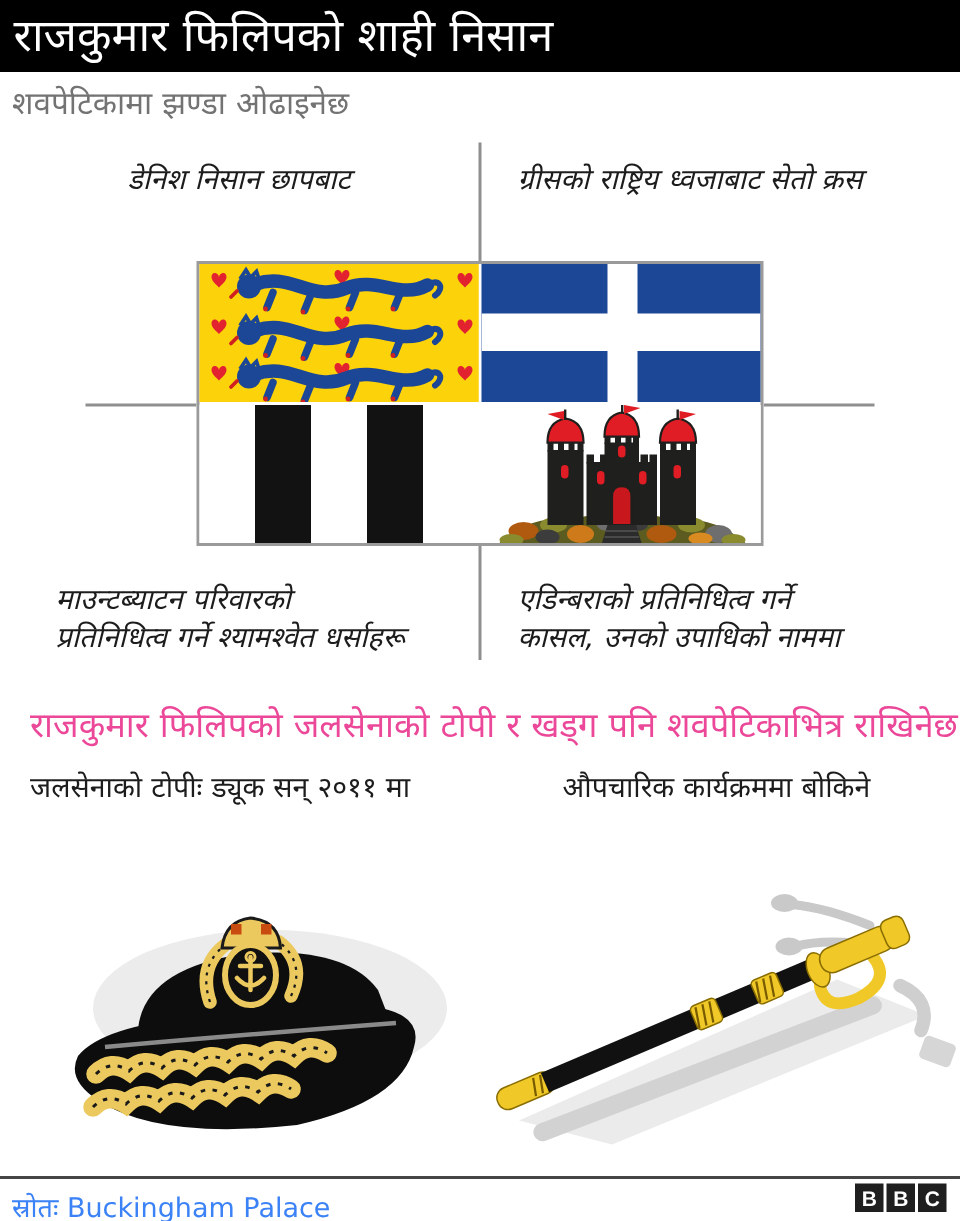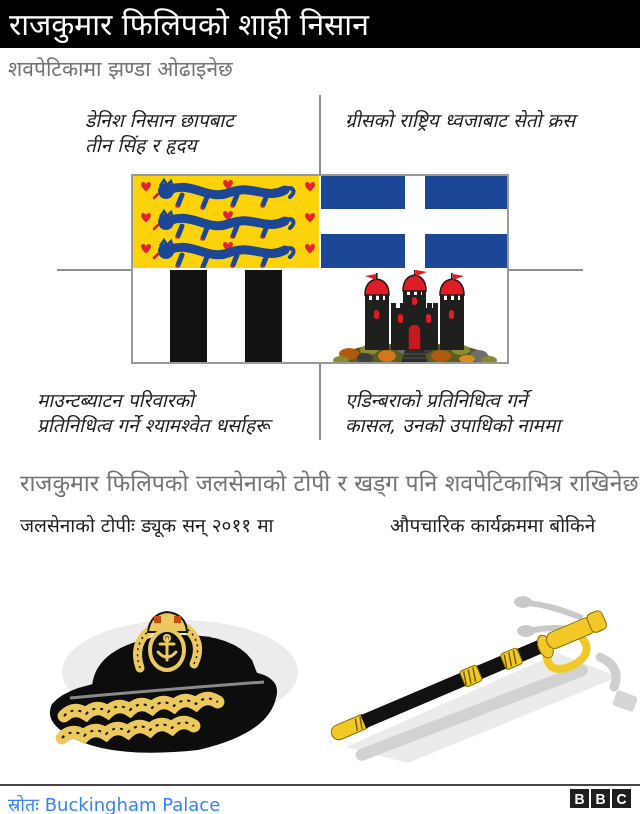--- a/index.html
+++ b/index.html
@@ -20,21 +20,21 @@
   
   .flag{left:131px;top:174px;width:378px;height:190px;border:2px solid #9a9a9a;background:#fff;
         display:grid;grid-template-columns:1fr 1fr;grid-template-rows:1fr 1fr;gap:2px;box-sizing:border-box;}
   .quad{position:relative;overflow:hidden;background:#fff;}
   .quad-danish{background:#fcd20a;}
   .quad-greek{background:#1c4796;}
   .greek-cross-v{position:absolute;left:84px;top:0;width:20px;height:100%;background:#fff;}
   .greek-cross-h{position:absolute;left:0;top:33px;width:100%;height:25px;background:#fff;}
   .quad-stripes{background:linear-gradient(90deg,#fff 0 20%,#121212 20% 40%,#fff 40% 60%,#121212 60% 80%,#fff 80% 100%);}
   
-  .mid-heading{left:20px;top:466px;font-size:23px;color:#737373;white-space:nowrap;}
+  .mid-heading{left:20px;top:466px;font-size:23px;color:#ec4899;white-space:nowrap;}
   .body-label{font-size:19px;line-height:26px;color:#1c1c1c;}
   
   .footer-line{left:0;top:784px;width:640px;height:2px;background:#454545;}
   .source{left:8px;top:792px;font-size:18px;color:#3b82f6;white-space:nowrap;}
   .bbc{left:570px;top:789px;display:flex;gap:2px;}
   .bbc .blk{width:19px;height:19px;background:#1f1f1f;color:#fff;font-family:"Liberation Sans",sans-serif;
             font-weight:bold;font-size:14px;display:flex;align-items:center;justify-content:center;}
 </style>
 </head>
 <body>
@@ -45,21 +45,20 @@
   <div class="abs header-title">राजकुमार फिलिपको शाही निसान</div>
   <div class="abs subtitle">शवपेटिकामा झण्डा ओढाइनेछ</div>
 
   <div class="abs vline" style="left:319px;top:95px;height:79px;"></div>
   <div class="abs vline" style="left:319px;top:364px;height:76px;"></div>
   <div class="abs hline" style="left:57px;top:269px;width:74px;"></div>
   <div class="abs hline" style="left:509px;top:269px;width:74px;"></div>
 
   <div class="abs flag-label" style="left:85px;top:108px;">
     <div>डेनिश निसान छापबाट</div>
-    <div>तीन सिंह र हृदय</div>
   </div>
   <div class="abs flag-label" style="left:345px;top:108px;white-space:nowrap;">ग्रीसको राष्ट्रिय ध्वजाबाट सेतो क्रस</div>
 
   <div class="abs flag">
 
     <div class="quad quad-danish">
       <svg width="187" height="93" viewBox="0 0 187 93">
         <defs>
           <path id="heart" d="M5,3 C5,1 3.4,0 2.2,0 C0.7,0 0,1.4 0,2.6 C0,5 2.5,7 5,9.6 C7.5,7 10,5 10,2.6 C10,1.4 9.3,0 7.8,0 C6.6,0 5,1 5,3 Z" fill="#e32230"></path>
           <g id="lion">
@@ -173,21 +172,21 @@
   <div class="abs flag-label" style="left:345px;top:388px;">
     <div>एडिन्बराको प्रतिनिधित्व गर्ने</div>
     <div>कासल, उनको उपाधिको नाममा</div>
   </div>
 
   <div class="abs mid-heading">राजकुमार फिलिपको जलसेनाको टोपी र खड्ग पनि शवपेटिकाभित्र राखिनेछ</div>
 
   <div class="abs body-label" style="left:20px;top:512px;">
     <div>जलसेनाको टोपीः ड्यूक सन् २०११ मा</div>
   </div>
-  <div class="abs body-label" style="left:375px;top:512px;margin-left:15px;">
+  <div class="abs body-label" style="left:375px;top:512px;">
     <div>औपचारिक कार्यक्रममा बोकिने</div>
   </div>
 
   <svg class="abs" style="left:40px;top:598px;" width="260" height="175" viewBox="0 0 260 175">
     <ellipse cx="140" cy="74" rx="118" ry="52" fill="#ececec"></ellipse>
 
     <path d="M52,88 Q56,48 122,38 Q190,32 212,62 L222,88 Q150,108 66,102 Z" fill="#0d0d0d"></path>
 
     <path d="M12,106 Q28,86 92,80 L214,74 Q242,80 236,100 Q228,136 158,152 Q66,162 26,136 Q4,122 12,106 Z" fill="#0d0d0d"></path>
     <path d="M30,100 Q120,92 224,84" stroke="#8a8a8a" stroke-width="3" fill="none"></path>

